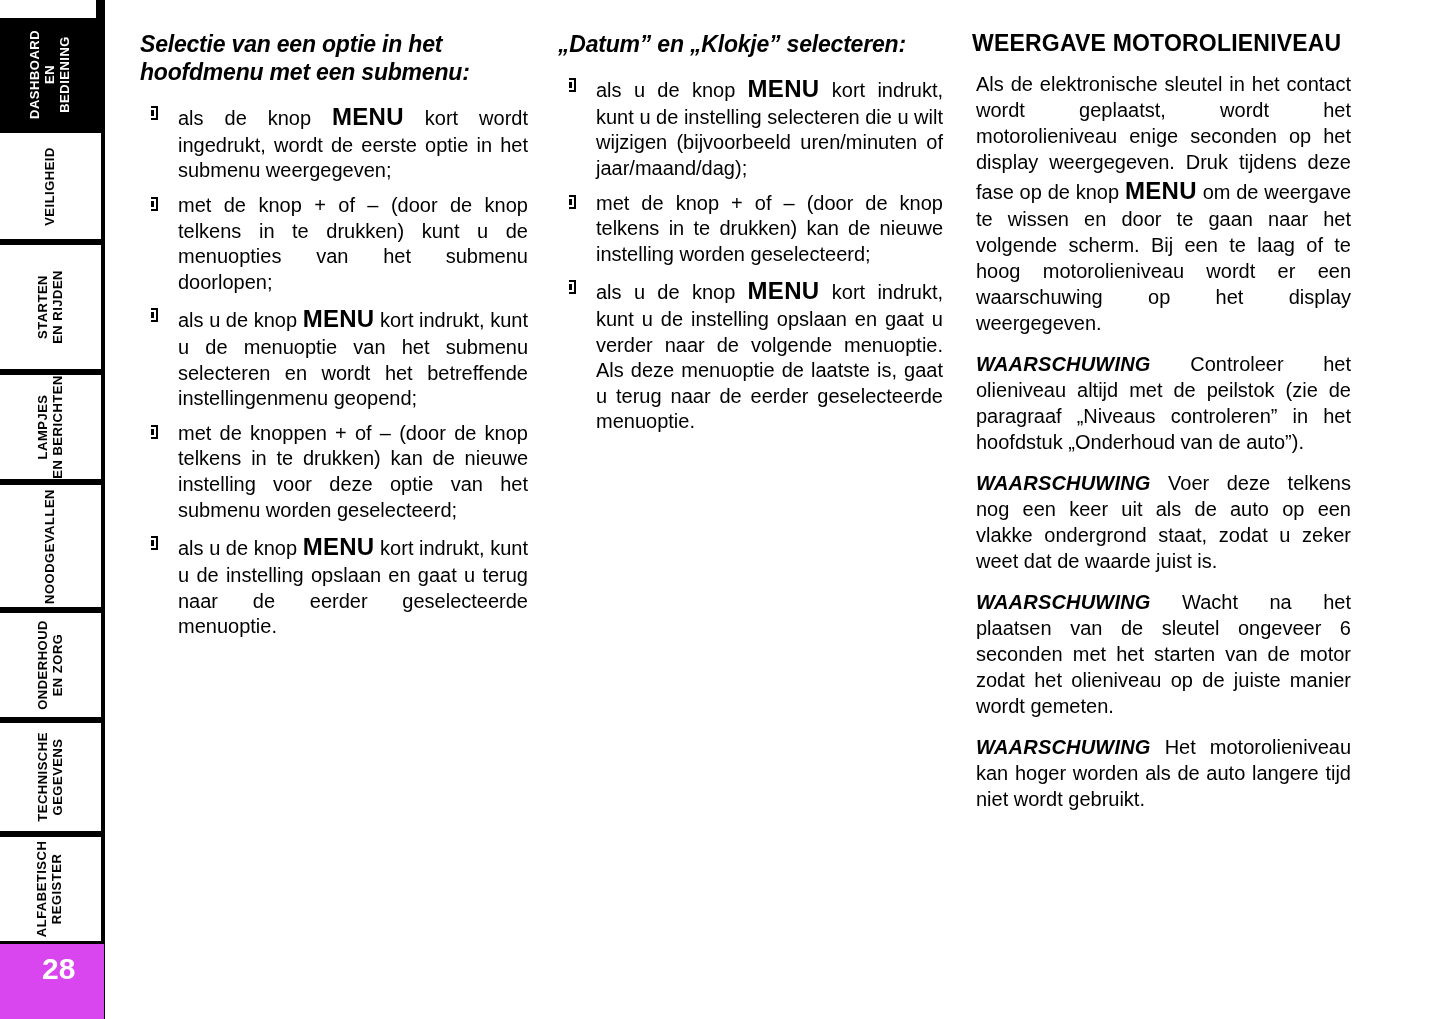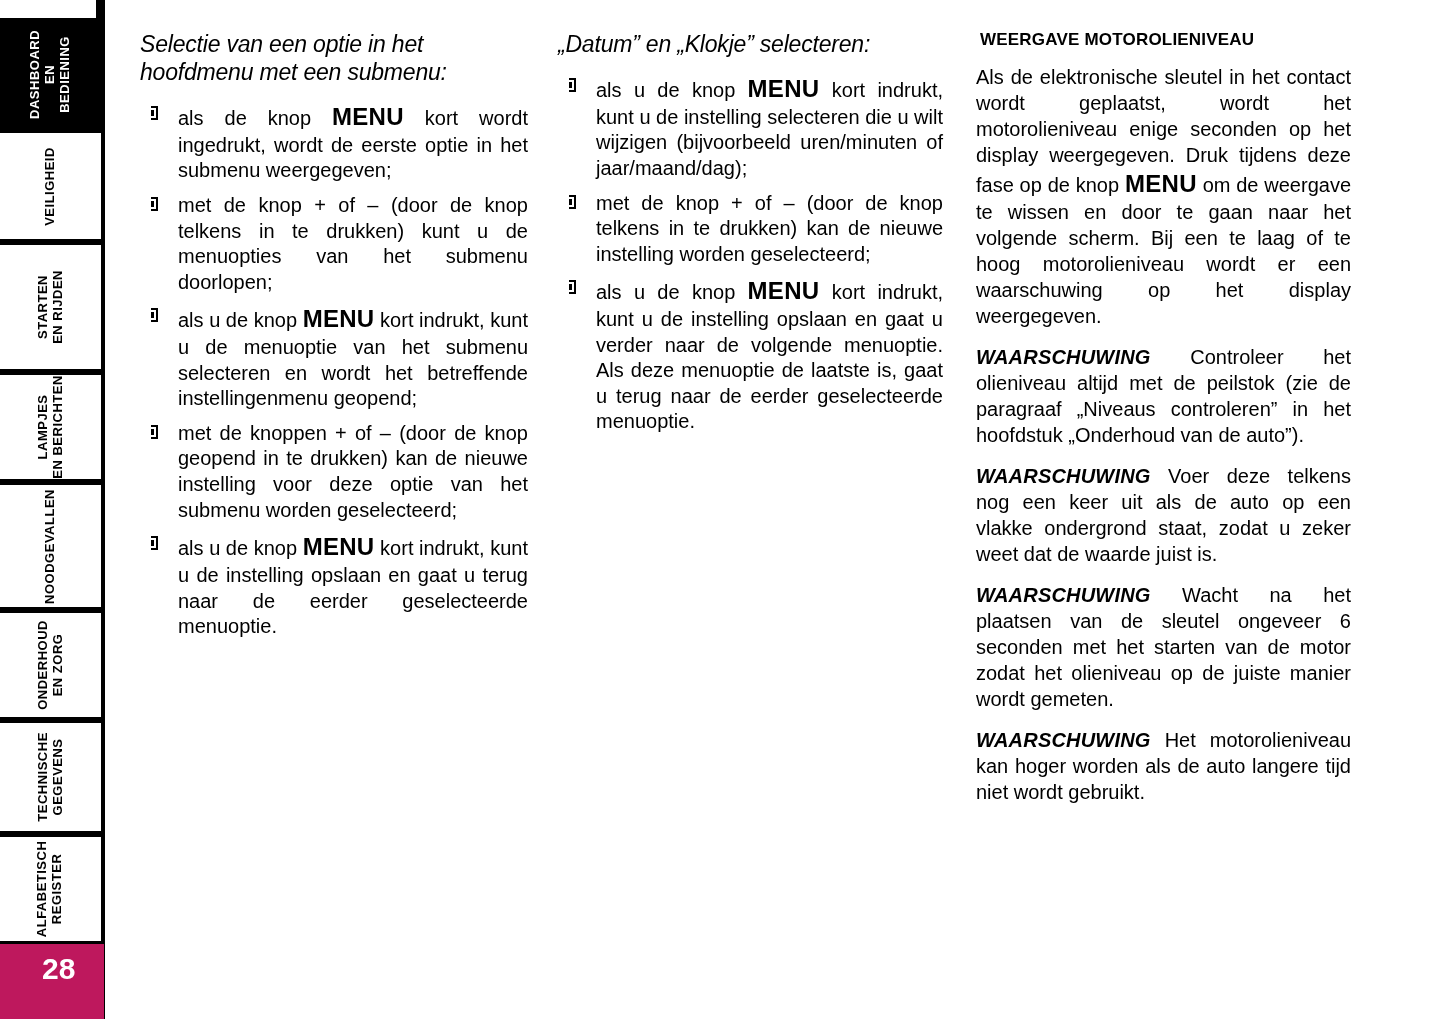--- a/index.html
+++ b/index.html
@@ -60,21 +60,21 @@
   .tab-label.multi {
     white-space: pre;
   }
 
   .page-number-box {
     position: absolute;
     left: 0;
     top: 944px;
     width: 104px;
     height: 75px;
-    background: #be185d;
+    background: #d946ef;
     color: #ffffff;
     display: flex;
     align-items: flex-start;
     justify-content: flex-start;
     box-sizing: border-box;
     padding: 8px 4px 0 42px;
   }
   .page-number {
     font-size: 30px;
     font-weight: bold;
@@ -92,31 +92,31 @@
   .col {
     position: absolute;
     top: 0;
   }
   .col-1 { left: 0;    width: 388px; }
   .col-2 { left: 418px; width: 385px; }
   .col-3 { left: 828px; width: 383px; }
 
   .heading-italic {
     font-size: 23px;
-    font-weight: normal;
+    font-weight: bold;
     font-style: italic;
     line-height: 1.22;
     margin: 0 0 16px 0;
     letter-spacing: -0.2px;
   }
   .heading-caps {
-    font-size: 17px;
+    font-size: 23px;
     font-weight: bold;
     line-height: 1.18;
-    margin: 0 0 14px 12px;
+    margin: 0 0 14px 4px;
     letter-spacing: 0.2px;
   }
 
   ul.bullets {
     list-style: none;
     margin: 0;
     padding: 0;
   }
   ul.bullets li {
     position: relative;
@@ -210,21 +210,21 @@
 </div>
 
 <div class="content">
 
   <div class="col col-1">
     <h2 class="heading-italic">Selectie van een optie in het hoofdmenu met een submenu:</h2>
     <ul class="bullets">
       <li><span class="marker"></span><span>als de knop <span class="menu-word">MENU</span> kort wordt ingedrukt, wordt de eerste optie in het submenu weergegeven;</span></li>
       <li><span class="marker"></span><span>met de knop + of – (door de knop telkens in te drukken) kunt u de menuopties van het submenu doorlopen;</span></li>
       <li><span class="marker"></span><span>als u de knop <span class="menu-word">MENU</span> kort indrukt, kunt u de menuoptie van het submenu selecteren en wordt het betreffende instellingenmenu geopend;</span></li>
-      <li><span class="marker"></span><span>met de knoppen + of – (door de knop geopend in te drukken) kan de nieuwe instelling voor deze optie van het submenu worden geselecteerd;</span></li>
+      <li><span class="marker"></span><span>met de knoppen + of – (door de knop telkens in te drukken) kan de nieuwe instelling voor deze optie van het submenu worden geselecteerd;</span></li>
       <li><span class="marker"></span><span> als u de knop <span class="menu-word">MENU</span> kort indrukt, kunt u de instelling opslaan en gaat u terug naar de eerder geselecteerde menuoptie.</span></li>
     </ul>
   </div>
 
   <div class="col col-2">
     <h2 class="heading-italic">„Datum” en „Klokje” selecteren:</h2>
     <ul class="bullets">
       <li><span class="marker"></span><span>als u de knop <span class="menu-word">MENU</span> kort indrukt, kunt u de instelling selecteren die u wilt wijzigen (bijvoorbeeld uren/minuten of jaar/maand/dag);</span></li>
       <li><span class="marker"></span><span>met de knop + of – (door de knop telkens in te drukken) kan de nieuwe instelling worden geselecteerd;</span></li>
       <li><span class="marker"></span><span>als u de knop <span class="menu-word">MENU</span> kort indrukt, kunt u de instelling opslaan en gaat u verder naar de volgende menuoptie. Als deze menuoptie de laatste is, gaat u terug naar de eerder geselecteerde menuoptie.</span></li>

